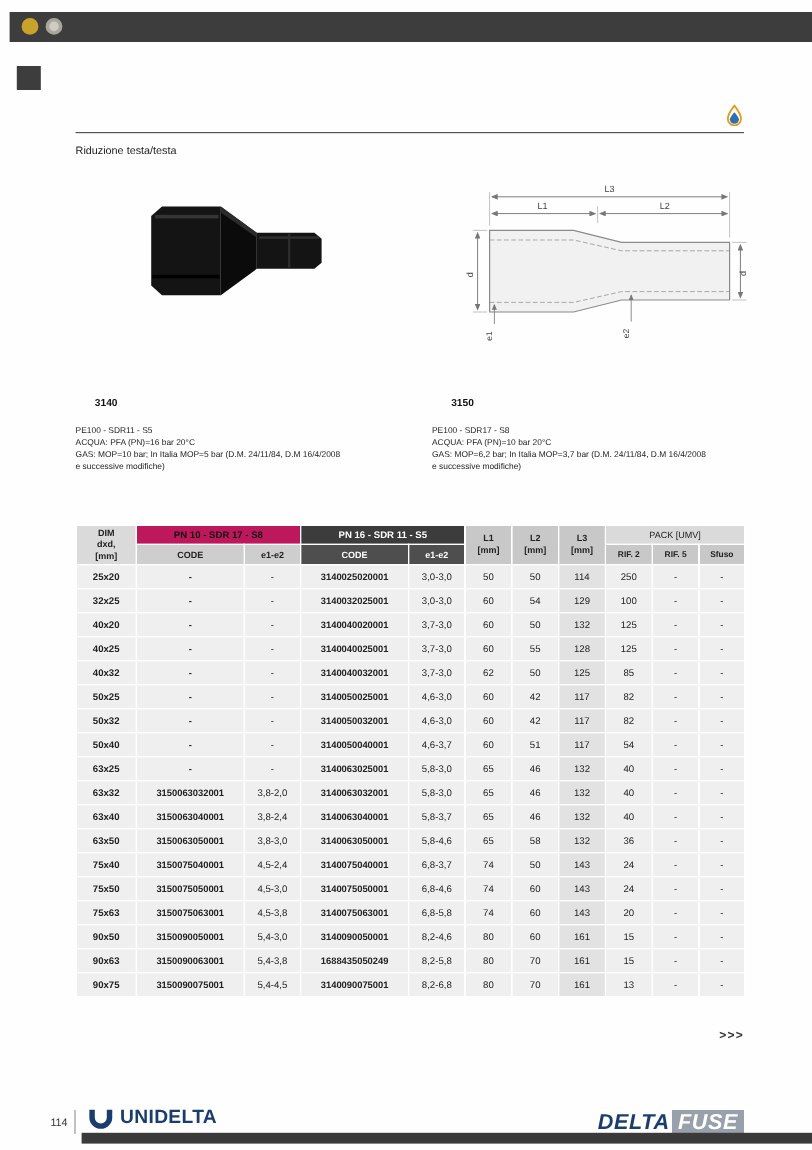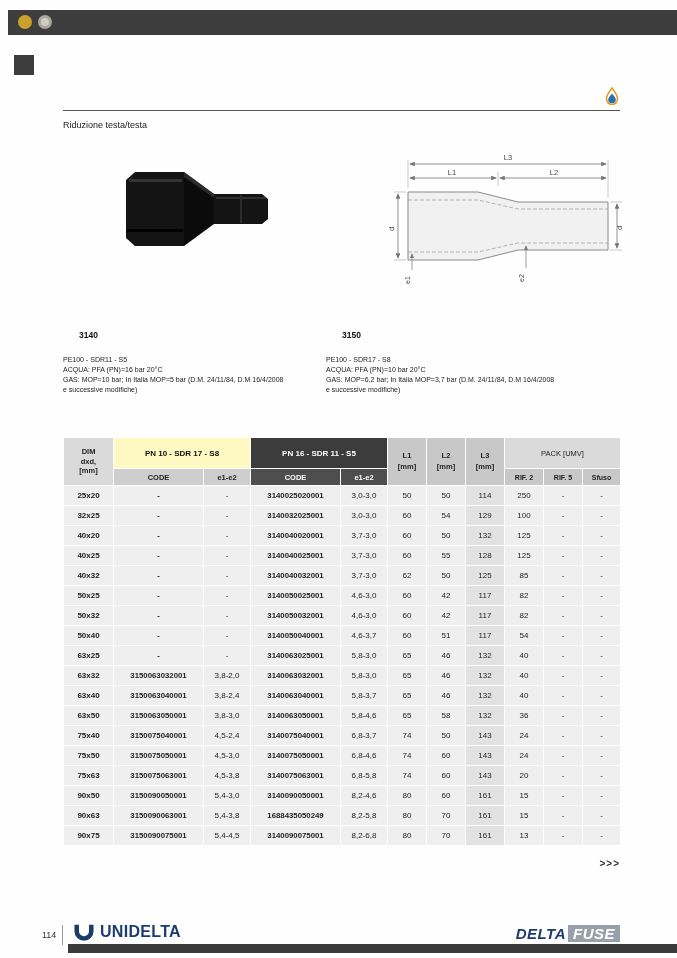--- a/index.html
+++ b/index.html
@@ -20,50 +20,50 @@
   .title-rule{position:absolute;left:63px;top:110px;width:557px;height:1px;background:#555;}
   .subtitle{position:absolute;left:63px;top:120px;font-size:9px;color:#222;}
 
   
   .photo{position:absolute;left:122px;top:167px;}
   .tech{position:absolute;left:386px;top:150px;}
 
   
   .spec{position:absolute;top:330px;width:275px;}
   .spec-3140{left:63px;}
-  .spec-3150{left:326px;}
+  .spec-3150{left:360px;}
   .spec-code{font-size:8.5px;font-weight:bold;color:#111;margin-bottom:15px;margin-left:16px;}
   .spec-line{font-size:7px;color:#222;line-height:1.45;}
 
   
   .table-wrap{position:absolute;left:63px;top:437px;width:557px;}
   table{width:557px;border-collapse:collapse;table-layout:fixed;}
   th,td{border:1px solid #ffffff;text-align:center;vertical-align:middle;overflow:hidden;padding:0;}
   td{height:20px;font-size:8px;background:#efefef;color:#222;}
   .h-dim{background:#dadada;font-size:7.5px;line-height:1.25;color:#222;}
   .h-dim .b{font-weight:bold;}
-  .h-pn10{background:#fef9c3;font-size:8px;font-weight:bold;color:#111;height:31px;}
+  .h-pn10{background:#be185d;font-size:8px;font-weight:bold;color:#111;height:16px;}
   .h-pn16{background:#3c3c3c;font-size:8px;font-weight:bold;color:#fff;margin-left:11px;}
   .h-sub10{background:#cecece;font-size:7.5px;font-weight:bold;color:#222;height:17px;}
   .h-sub16{background:#4e4e4e;font-size:7.5px;font-weight:bold;color:#fff;}
   .h-l{background:#c8c8c8;font-size:7.5px;font-weight:bold;color:#222;line-height:1.35;}
   .h-pack{background:#dadada;font-size:7.5px;font-weight:normal;color:#222;}
   .h-rif{background:#c8c8c8;font-size:7px;font-weight:bold;color:#222;}
   .c-dim{font-weight:bold;}
   .c-code{font-weight:bold;font-size:7.8px;}
   .shade{background:#e2e2e2;}
 
   .more{position:absolute;right:57px;top:858px;font-size:10px;font-weight:bold;color:#333;letter-spacing:1px;}
 
   
   .footer-num{position:absolute;left:42px;top:930px;font-size:9px;color:#333;}
   .footer-div{position:absolute;left:62px;top:925px;width:1px;height:20px;background:#999;}
   .brand-uni{position:absolute;left:72px;top:923px;display:flex;align-items:flex-start;gap:4px;}
   .brand-uni-text{font-size:16px;font-weight:800;color:#1b3d6e;letter-spacing:0.3px;}
-  .brand-df{position:absolute;right:57px;top:925px;display:flex;font-style:italic;font-weight:800;font-size:15px;letter-spacing:0.5px;}
+  .brand-df{position:absolute;right:57px;top:925px;display:flex;font-style:italic;font-weight:800;font-size:18px;letter-spacing:0.5px;}
   .df-delta{color:#1b3d6e;}
   .df-fuse{background:#98a1ab;color:#fff;padding:0 5px;margin-left:2px;}
   .bottom-bar{position:absolute;left:68px;bottom:5px;width:609px;height:9px;background:#3a3a3a;}
 </style>
 </head>
 <body>
 
 <div class="page">
 
   <div class="topbar">

